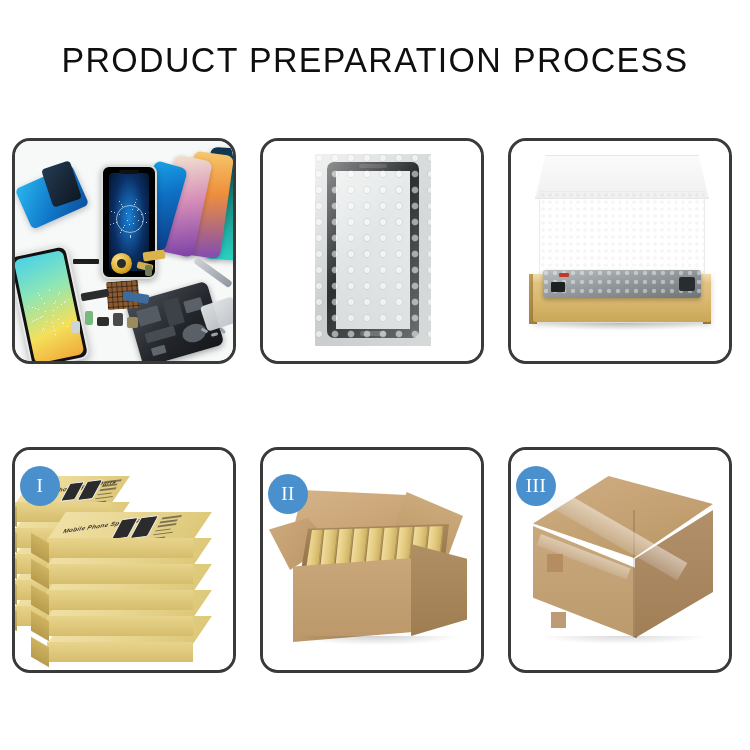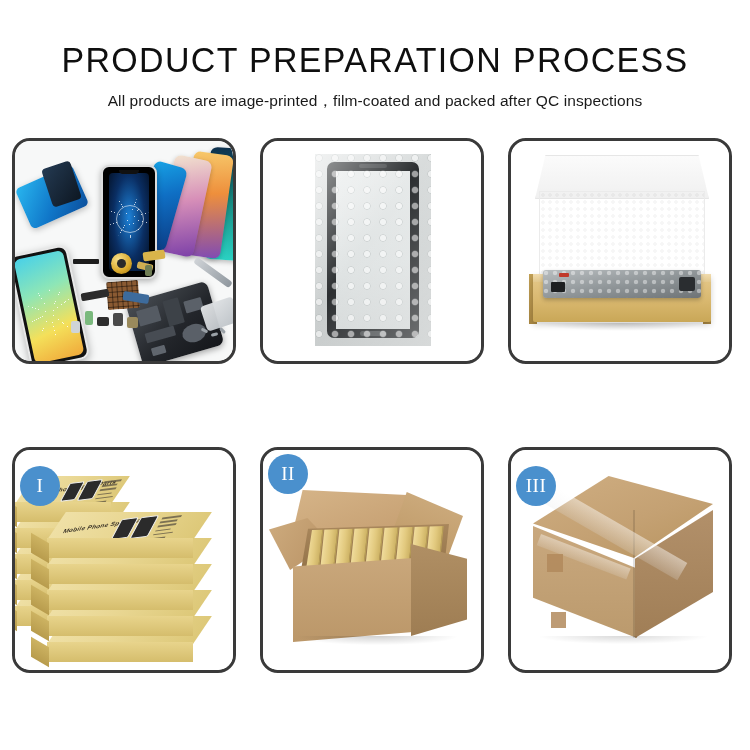--- a/index.html
+++ b/index.html
@@ -44,21 +44,21 @@
   
   .badge{
     position:absolute;width:40px;height:40px;border-radius:50%;
     background:#4a90cd;color:#ffffff;
     font-family:"Liberation Serif", serif;
     font-size:19px;font-weight:400;
     display:flex;align-items:center;justify-content:center;
     letter-spacing:0.5px;z-index:40;
   }
   .b1{left:8px;  top:328px;}
-  .b2{left:256px;top:316px;}
+  .b2{left:256px;top:336px;}
   .b3{left:504px;top:328px;}
 
   
   .scene1{position:absolute;inset:0;background:#f7f8f8;}
   .ph{position:absolute;border-radius:7px;box-shadow:0 2px 5px rgba(0,0,0,.25);}
   .ph-f1{width:34px;height:86px;left:128px;top:22px;
     background:linear-gradient(150deg,#17a3e6 0%,#0f6fc4 40%,#0b3d86 100%);
     transform:rotate(16deg);}
   .ph-f2{width:38px;height:98px;left:150px;top:16px;
     background:linear-gradient(160deg,#f2e4cf 0%,#d78fb8 45%,#7b3fa8 100%);
@@ -293,21 +293,20 @@
   .c6-shadow{position:absolute;left:28px;top:186px;width:168px;height:8px;
     background:radial-gradient(ellipse at 50% 0,rgba(0,0,0,.15),transparent 72%);}
 </style>
 </head>
 <body>
 
 <div class="page">
 
   <div class="header">
     <div class="title">PRODUCT PREPARATION PROCESS</div>
-    <div class="subtitle">All products are image-printed，film-coated and packed after QC inspections</div>
   </div>
 
   <div class="grid">
 
     <div class="panel p1">
       <div class="pbody">
         <div class="scene1">
           <div class="ph ph-f4"></div>
           <div class="ph ph-f3"></div>
           <div class="ph ph-f2"></div>

